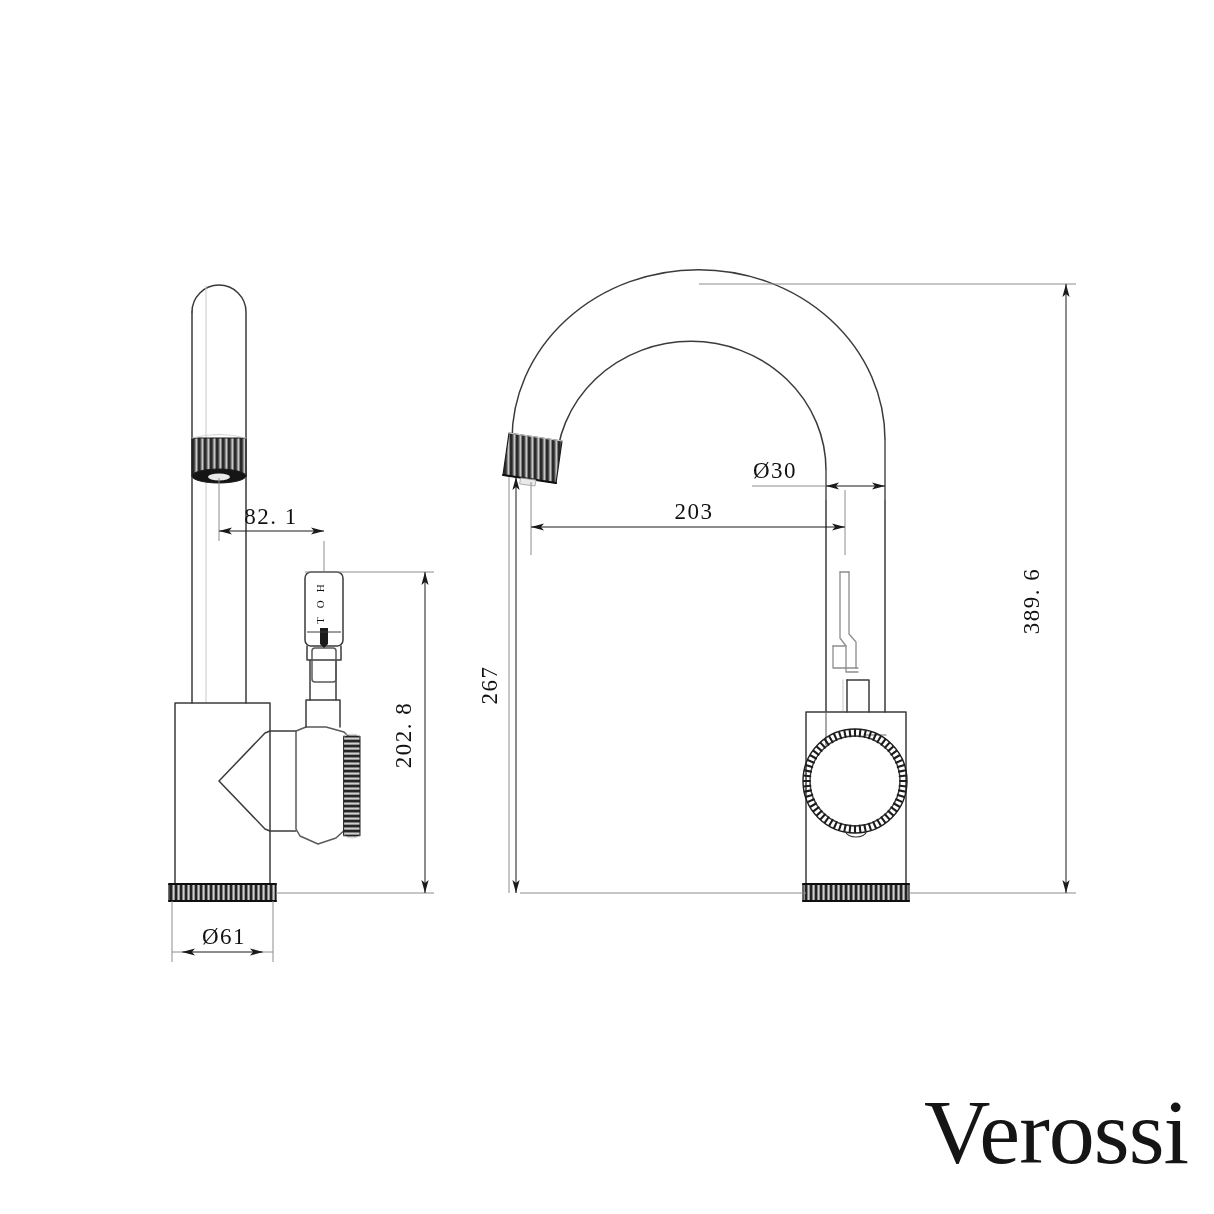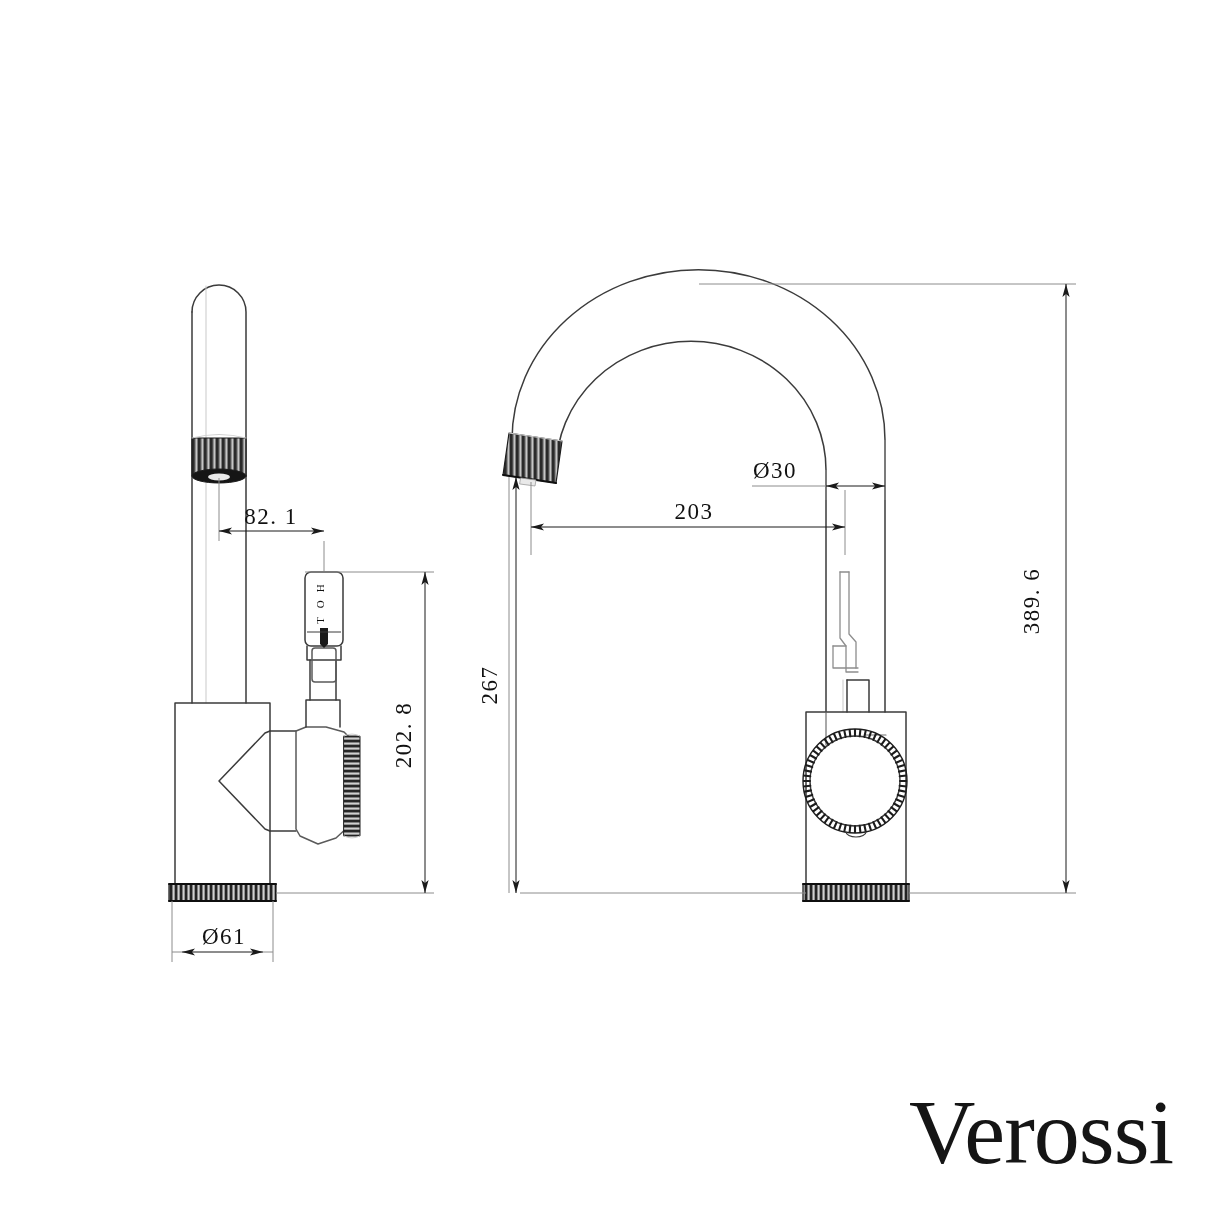--- a/index.html
+++ b/index.html
@@ -4,21 +4,21 @@
 <style>
   html,body{margin:0;padding:0;background:#ffffff;}
   body{
     width:1214px;height:1214px;overflow:hidden;position:relative;
     font-family:"Liberation Serif", serif;color:#1a1a1a;
   }
   #sheet{position:absolute;inset:0;width:1214px;height:1214px;background:#fff;}
   svg#drawing{position:absolute;left:0;top:0;width:1214px;height:1214px;display:block;}
 
   .brand{
-    position:absolute;right:41px;bottom:36px;
+    position:absolute;right:26px;bottom:36px;
     font-family:"Liberation Serif", serif;
     font-size:92px;line-height:1;letter-spacing:-1px;
     color:#151515;font-weight:400;white-space:nowrap;
   }
 
   .dimtext{
     font-family:"Liberation Serif", serif;
     font-size:23px;fill:#111;letter-spacing:1.5px;
   }
   .lbl{

